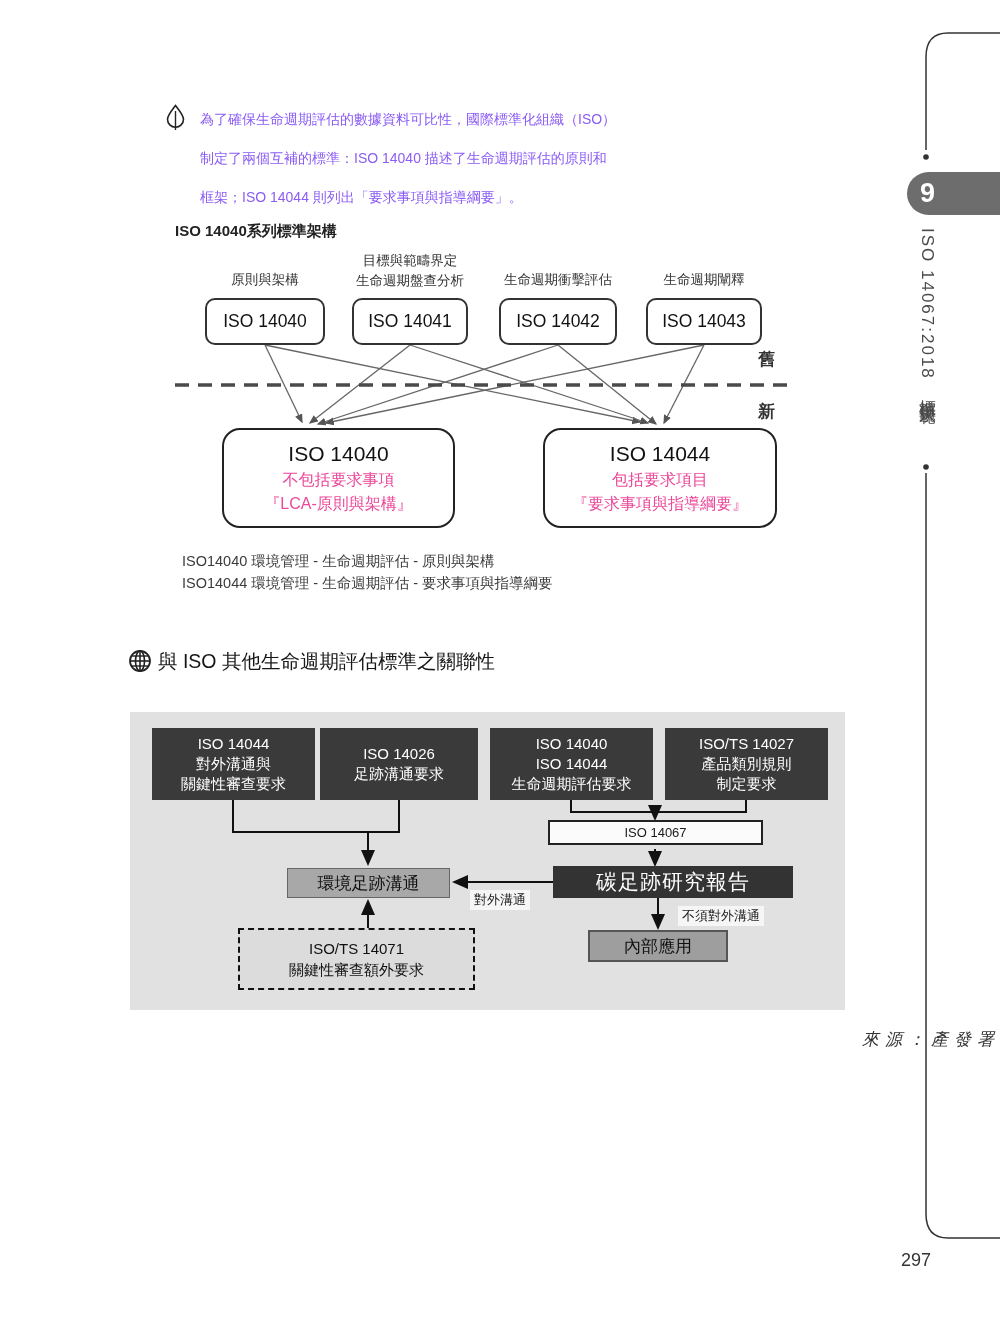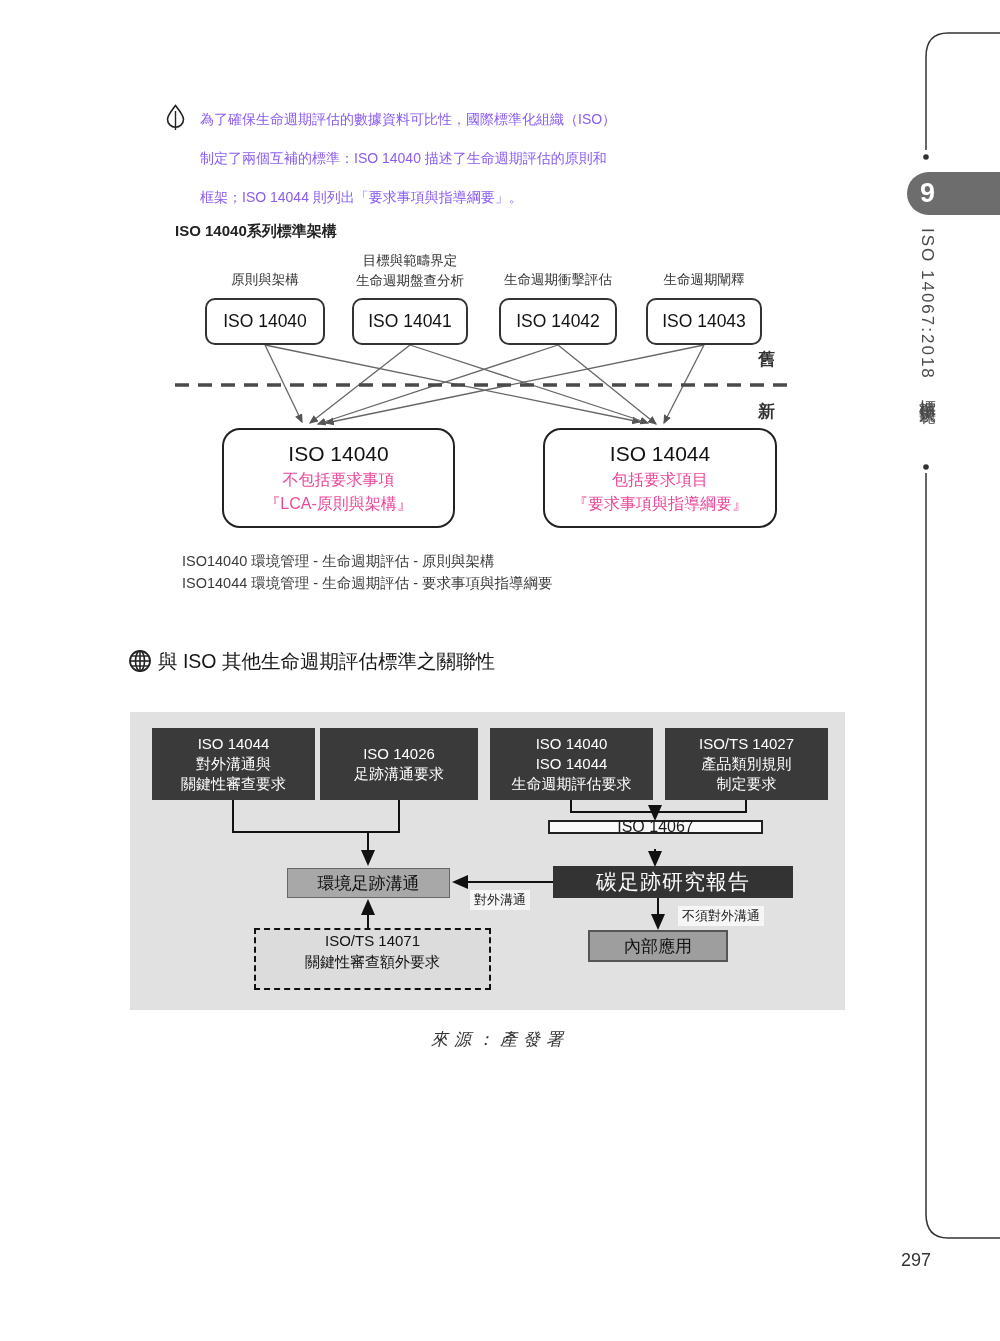--- a/index.html
+++ b/index.html
@@ -29,34 +29,34 @@
   
   .sec2-head { position:absolute; left:158px; top:648px; font-size:19.5px; color:#161616; }
   .sec2-icon { position:absolute; left:128px; top:649px; }
 
   
   .panel { position:absolute; left:130px; top:712px; width:715px; height:298px; background:#e1e1e1; }
   .fc-dark { position:absolute; top:16px; height:72px; background:#3a3a3a; color:#fff;
              display:flex; flex-direction:column; align-items:center; justify-content:center;
              font-size:15px; line-height:20px; text-align:center; }
   .fc-svg { position:absolute; left:0; top:0; }
-  .fc-14067 { position:absolute; left:418px; top:108px; width:215px; height:14px; background:#fbfbfb; border:2.5px solid #222;
-              display:flex; align-items:center; justify-content:center; font-size:16px; color:#1a1a1a; }
+  .fc-14067 { position:absolute; left:418px; top:108px; width:215px; height:25px; background:#fbfbfb; border:2.5px solid #222;
+              display:flex; align-items:center; justify-content:center; font-size:13px; color:#1a1a1a; }
   .fc-report { position:absolute; left:423px; top:154px; width:240px; height:32px; background:#333; color:#fff;
                display:flex; align-items:center; justify-content:center; font-size:21px; letter-spacing:1px; }
   .fc-env { position:absolute; left:157px; top:156px; width:163px; height:30px; background:#a8a8a8; border:1.5px solid #666;
             display:flex; align-items:center; justify-content:center; font-size:17px; color:#111; }
   .fc-internal { position:absolute; left:458px; top:218px; width:140px; height:32px; background:#9e9e9e; border:2px solid #555;
                  display:flex; align-items:center; justify-content:center; font-size:17px; color:#111; }
-  .fc-dashed { position:absolute; left:124px; top:216px; width:237px; height:62px; background:#dcdcdc; border:2px dashed #111;
-               display:flex; flex-direction:column; align-items:center; 
+  .fc-dashed { position:absolute; left:108px; top:216px; width:237px; height:62px; background:#dcdcdc; border:2px dashed #111;
+               display:flex; flex-direction:column; align-items:center; justify-content:center;
                font-size:15px; line-height:21px; color:#111; }
   .fc-lbl { position:absolute; background:#f6f6f6; font-size:13px; color:#222; padding:1px 4px;text-align:center; }
 
-  .source { position:absolute; left:0; top:1028px; width:1000px; text-align:center;
+  .source { position:absolute; left:0; top:1028px; width:1000px; text-align:right;
             font-family:"Liberation Serif", serif; font-style:italic; font-size:17px; letter-spacing:6px; color:#333; }
 
   
   .side-svg { position:absolute; right:0; top:0; }
   .chapter-tab { position:absolute; left:907px; top:172px; width:93px; height:43px; background:#6d6d6d;
                  border-radius:22px 0 0 22px; display:flex; align-items:center; }
   .chapter-tab span { color:#fff; font-size:27px; font-weight:bold; margin-left:13px; }
   .chapter-title { position:absolute; left:913px; top:228px; width:26px; height:270px;
                    writing-mode:vertical-rl; text-orientation:mixed;
                    font-size:17px; letter-spacing:2px; color:#4a4a4a; }

